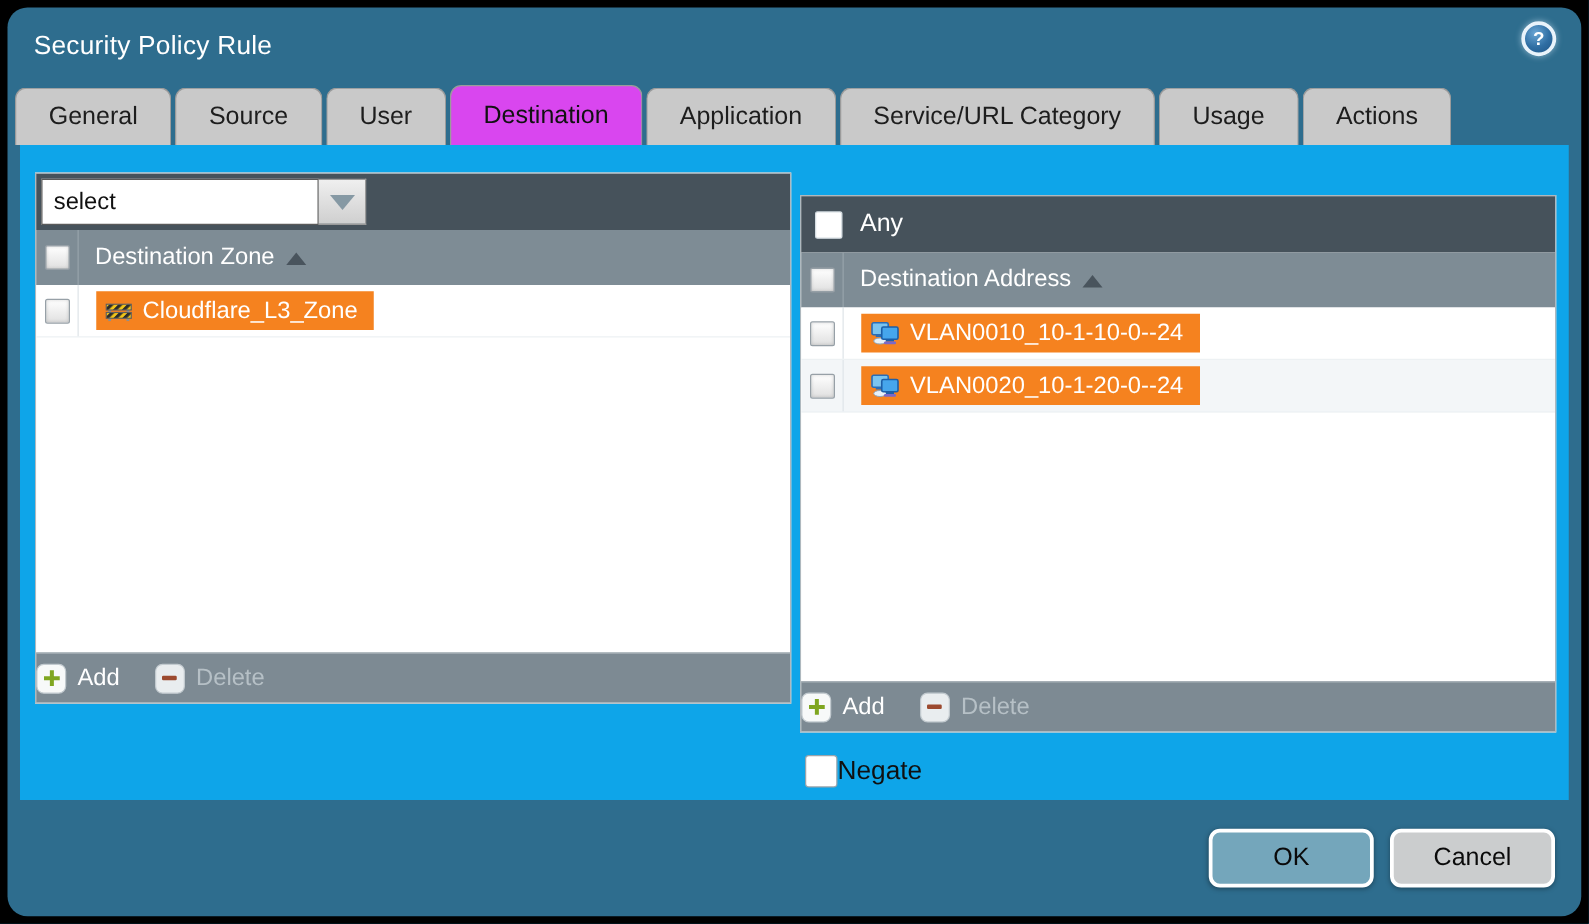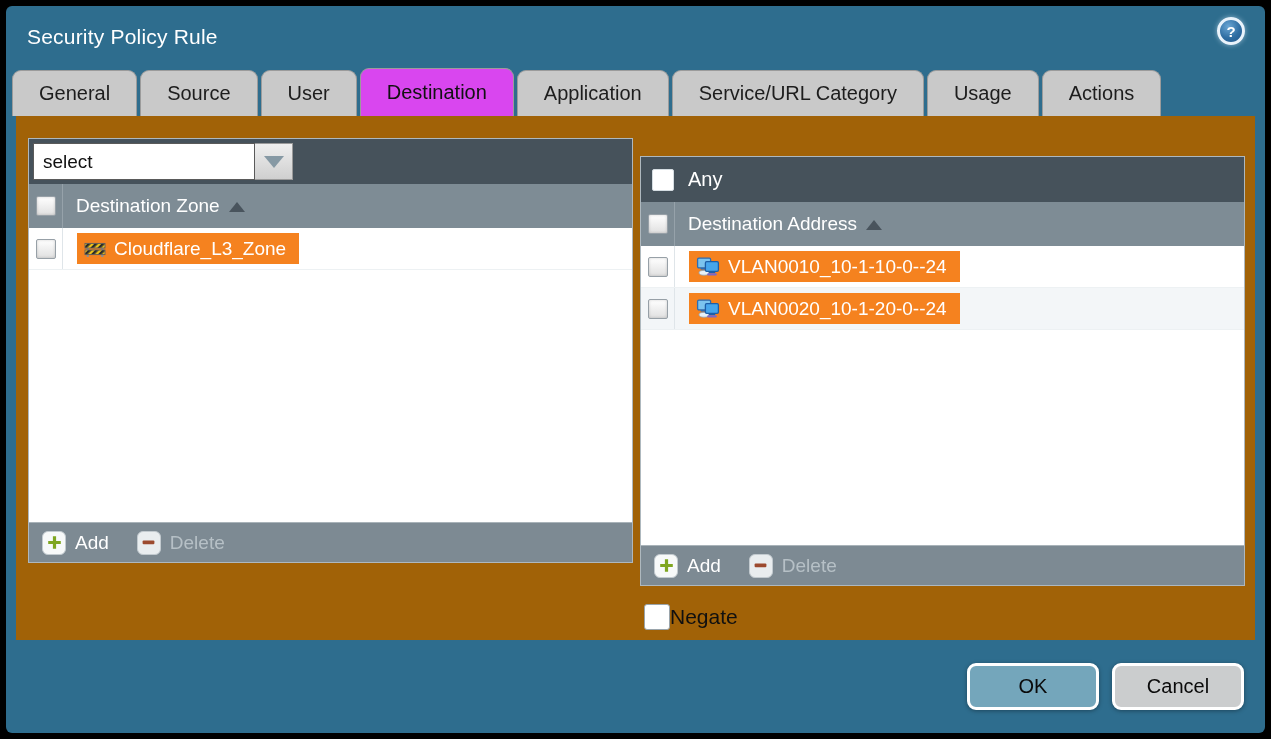--- a/index.html
+++ b/index.html
@@ -7,41 +7,41 @@
     --panel-header:#46525b;
     --column-header:#7e8c95;
     --footer-bar:#7d8a93;
     --highlight-orange:#f5821f;
     --ok-button:#74a6bb;
     --cancel-button:#cbcdce;
   }
   *{margin:0;padding:0;box-sizing:border-box;}
   body{background:#000;font-family:"Liberation Sans",sans-serif;}
   .screen{position:relative;width:1271px;height:739px;background:#000;overflow:hidden;}
-  .dialog{position:absolute;inset:6px;background:var(--dialog-teal);border-radius:6px;
+  .dialog{position:absolute;inset:6px;background:var(--dialog-teal);border-radius:16px;
           display:flex;flex-direction:column;overflow:hidden;}
 
   
   .titlebar{height:62px;flex:0 0 auto;position:relative;display:flex;align-items:center;padding:0 21px;}
   .title{color:#fff;font-size:21px;letter-spacing:.2px;}
   .help{position:absolute;right:20px;top:11px;width:28px;height:28px;border-radius:50%;
         background:radial-gradient(circle at 38% 30%,#6aa6d4 0%,#2f6ea3 55%,#1f5588 100%);
         border:3px solid #e9f3fb;color:#fff;font-weight:bold;font-size:15px;
         display:flex;align-items:center;justify-content:center;cursor:pointer;
         box-shadow:0 0 5px rgba(220,240,255,.55);}
 
   
   .tabs{flex:0 0 auto;height:48px;display:flex;align-items:flex-end;gap:3px;padding-left:6px;}
   .tab{background:#c9c9c9;border:1px solid #9b9b9b;border-bottom:none;border-radius:9px 9px 0 0;
        height:46px;display:flex;align-items:center;padding:0 26px;font-size:20px;color:#1d1d1d;
        cursor:pointer;white-space:nowrap;}
   .tab.active{background:#d946ef;height:48px;color:#111;}
 
   
-  .content{flex:0 0 auto;height:524px;margin:0 10px;background:#a16207;position:relative;text-align:right;}
+  .content{flex:0 0 auto;height:524px;margin:0 10px;background:#0ea5e9;position:relative;text-align:right;}
 
   .panel{position:absolute;top:22px;width:605px;border:1px solid #aeb8be;display:flex;flex-direction:column;background:#fff;}
   .panel.left{left:12px;height:425px;}
   .panel.right{left:624px;height:430px;margin-top:18px;}
 
   .panel-topbar{height:45px;flex:0 0 auto;background:var(--panel-header);display:flex;align-items:center;padding:0 2px;}
   .combo{display:flex;height:37px;margin-left:2px;}
   .combo-value{width:222px;background:#fff;border:1px solid #5a5a5a;font-size:19px;color:#111;
                display:flex;align-items:center;padding-left:9px;cursor:text;}
   .combo-btn{width:38px;background:linear-gradient(#efefef,#cfcfcf);border:1px solid #9a9a9a;border-left:none;
@@ -65,21 +65,21 @@
   .cb{width:20px;height:20px;background:linear-gradient(#ffffff,#e0e0e0);
       border:1px solid #97a0a7;border-radius:2px;box-shadow:inset 0 0 3px rgba(0,0,0,.18);cursor:pointer;}
   .any-cb{width:22px;height:22px;background:#fff;border:1px solid #d5dde2;border-radius:2px;
           margin-left:9px;cursor:pointer;flex:0 0 auto;}
   .any-label{color:#fff;font-size:20px;margin-left:14px;}
 
   .tag{display:inline-flex;align-items:center;gap:8px;background:var(--highlight-orange);
        color:#fff;font-size:19px;height:31px;padding:0 13px 0 7px;margin-left:14px;white-space:nowrap;}
 
   .panel-footer{height:40px;flex:0 0 auto;background:var(--footer-bar);border-top:1px solid #a9b3b9;
-                display:flex;align-items:center;gap:28px;padding-left:13px;}
+                display:flex;align-items:center;gap:28px;}
   .action{display:flex;align-items:center;gap:9px;font-size:19px;color:#fff;cursor:pointer;}
   .action .ico{width:24px;height:24px;border-radius:6px;background:#f7f9f9;border:1px solid #c2cacf;
                display:flex;align-items:center;justify-content:center;}
   .action.disabled{cursor:default;}
   .action.disabled .label{color:#b6c0c6;}
   .action.disabled .ico{background:#e9edef;}
 
   .negate-row{position:absolute;left:628px;top:488px;display:flex;align-items:center;}
   .negate-cb{width:26px;height:26px;background:#fff;border:1px solid #9aa4ab;border-radius:3px;cursor:pointer;}
   .negate-label{font-size:21px;color:#101010;}

